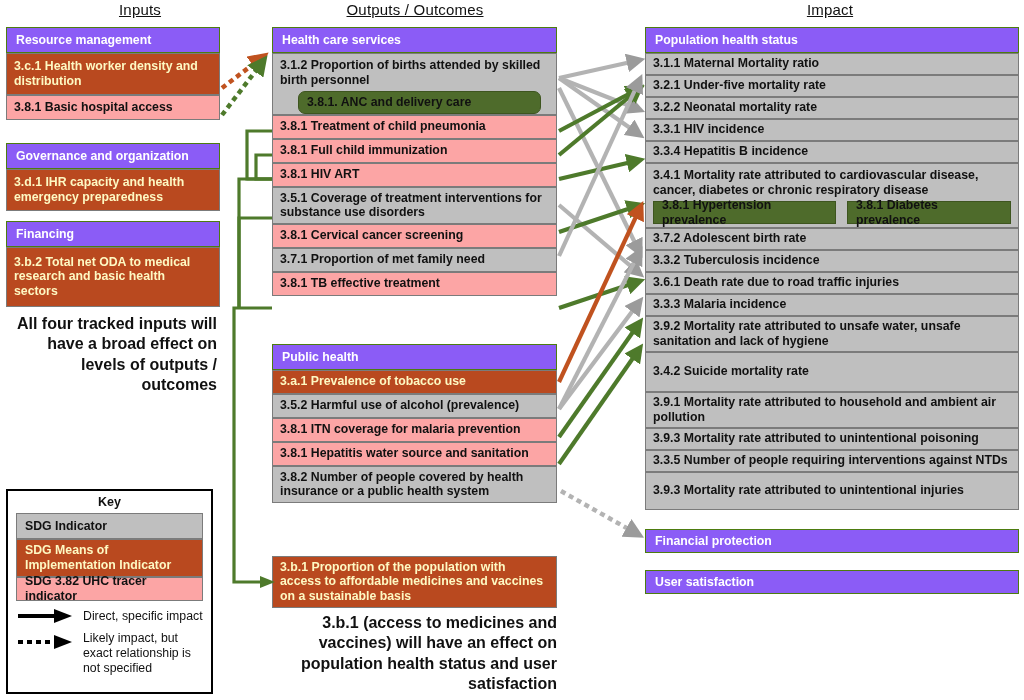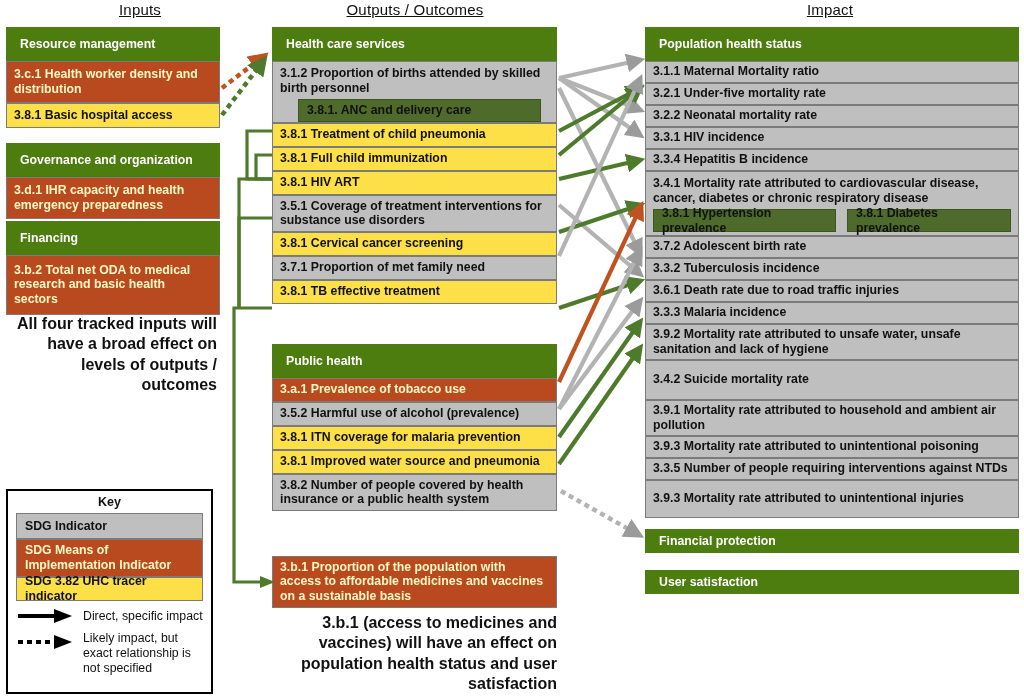--- a/index.html
+++ b/index.html
@@ -27,26 +27,26 @@
     box-sizing:border-box;
     border:1px solid #7b7b7b;
     padding:4px 7px 5px 7px;
     font-size:12.3px;
     font-weight:bold;
     line-height:1.18;
     display:flex;
     align-items:center;
   }
   .hdr{
-    background:#4d7c0f;color:#fff;border:5px solid #4d7c0f;
+    background:#8b5cf6;color:#fff;border:1px solid #4d7c0f;
     font-size:12.3px;font-weight:bold;padding:5px 9px;
   }
   .grey{background:#bfbfbf;color:#111;}
   .orange{background:#b9491f;color:#fef9c3;}
-  .green{background:#fde047;color:#111;}
+  .green{background:#fca5a5;color:#111;}
   .subbox{
     box-sizing:border-box;
     background:#4e6b2b;
     border:1px solid #3e551f;
     font-size:12.3px;font-weight:bold;
     display:flex;align-items:center;
     padding:3px 8px;
   }
 
   .note{
@@ -103,37 +103,37 @@
     <div class="hdr">Financing</div>
     <div class="box orange" style="height:60px;">3.b.2 Total net ODA to medical research and basic health sectors</div>
   </div>
 
   <div class="note" style="left:12px;top:314px;width:205px;">All four tracked inputs will have a broad effect on levels of outputs / outcomes</div>
 
   <div class="group" style="left:272px;top:27px;width:285px;">
     <div class="hdr">Health care services</div>
     <div class="box grey" style="height:62px;display:block;padding:4px 7px;">
       <div>3.1.2 Proportion of births attended by skilled birth personnel</div>
-      <div class="subbox" style="margin:4px 8px 0 18px;height:23px;">3.8.1. ANC and delivery care</div>
+      <div class="subbox" style="margin:4px 8px 0 18px;height:23px;border-radius:7px;">3.8.1. ANC and delivery care</div>
     </div>
     <div class="box green" style="height:24px;">3.8.1 Treatment of child pneumonia</div>
     <div class="box green" style="height:24px;">3.8.1 Full child immunization</div>
     <div class="box green" style="height:24px;">3.8.1 HIV ART</div>
     <div class="box grey" style="height:37px;">3.5.1 Coverage of treatment interventions for substance use disorders</div>
     <div class="box green" style="height:24px;">3.8.1 Cervical cancer screening</div>
     <div class="box grey" style="height:24px;">3.7.1 Proportion of met family need</div>
     <div class="box green" style="height:24px;">3.8.1 TB effective treatment</div>
   </div>
 
   <div class="group" style="left:272px;top:344px;width:285px;">
     <div class="hdr">Public health</div>
     <div class="box orange" style="height:24px;">3.a.1 Prevalence of tobacco use</div>
     <div class="box grey" style="height:24px;">3.5.2 Harmful use of alcohol (prevalence)</div>
     <div class="box green" style="height:24px;">3.8.1 ITN coverage for malaria prevention</div>
-    <div class="box green" style="height:24px;">3.8.1 Improved water source and pneumonia</div>
+    <div class="box green" style="height:24px;">3.8.1 Hepatitis water source and sanitation</div>
     <div class="box grey" style="height:37px;">3.8.2 Number of people covered by health insurance or a public health system</div>
   </div>
 
   <div class="box orange" style="position:absolute;left:272px;top:556px;width:285px;height:52px;">3.b.1 Proportion of the population with access to affordable medicines and vaccines on a sustainable basis</div>
   <div class="note" style="left:272px;top:613px;width:285px;">3.b.1 (access to medicines and vaccines) will have an effect on population health status and user satisfaction</div>
 
   <div class="group" style="left:645px;top:27px;width:374px;">
     <div class="hdr">Population health status</div>
     <div class="box grey" style="height:22px;">3.1.1 Maternal Mortality ratio</div>
     <div class="box grey" style="height:22px;">3.2.1 Under-five mortality rate</div>

